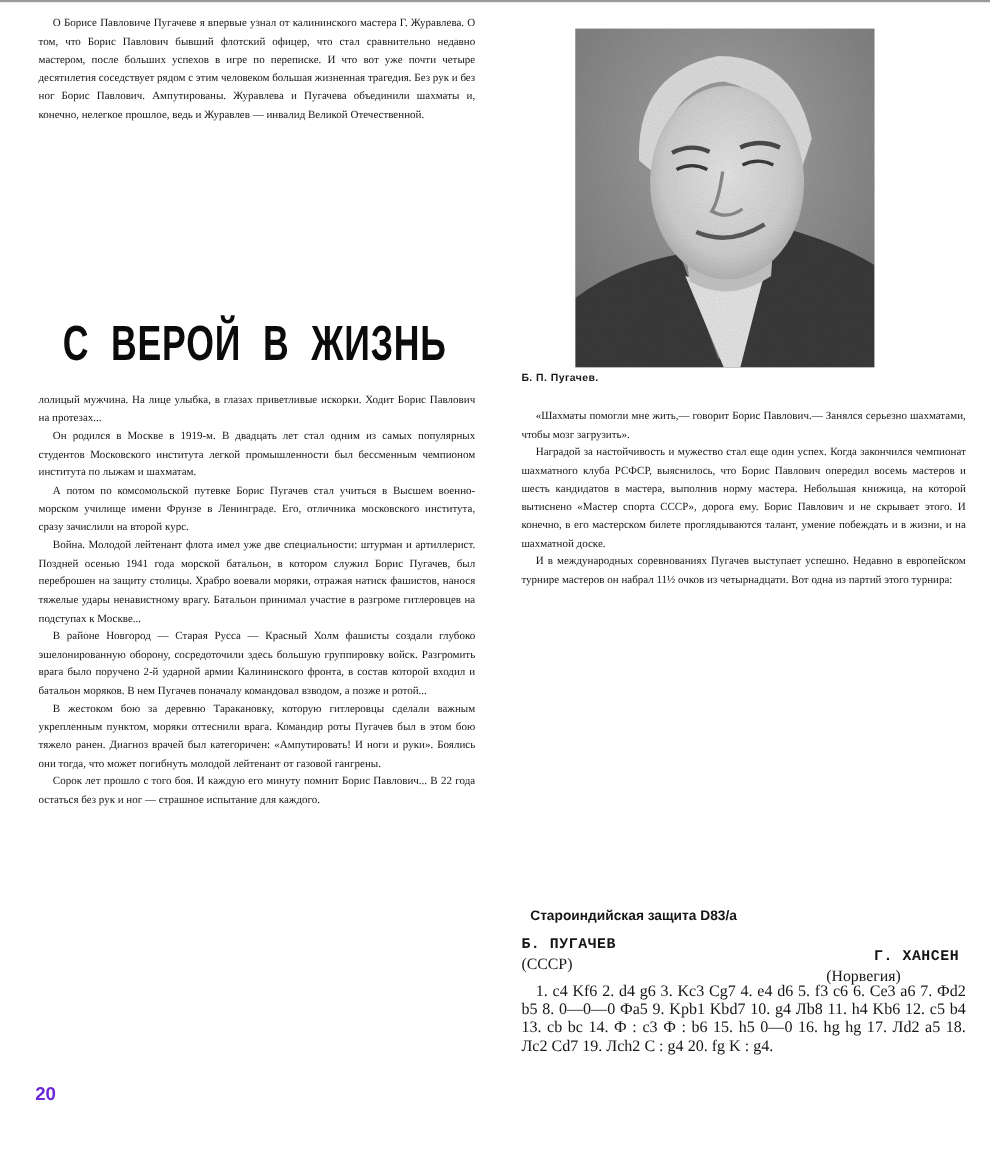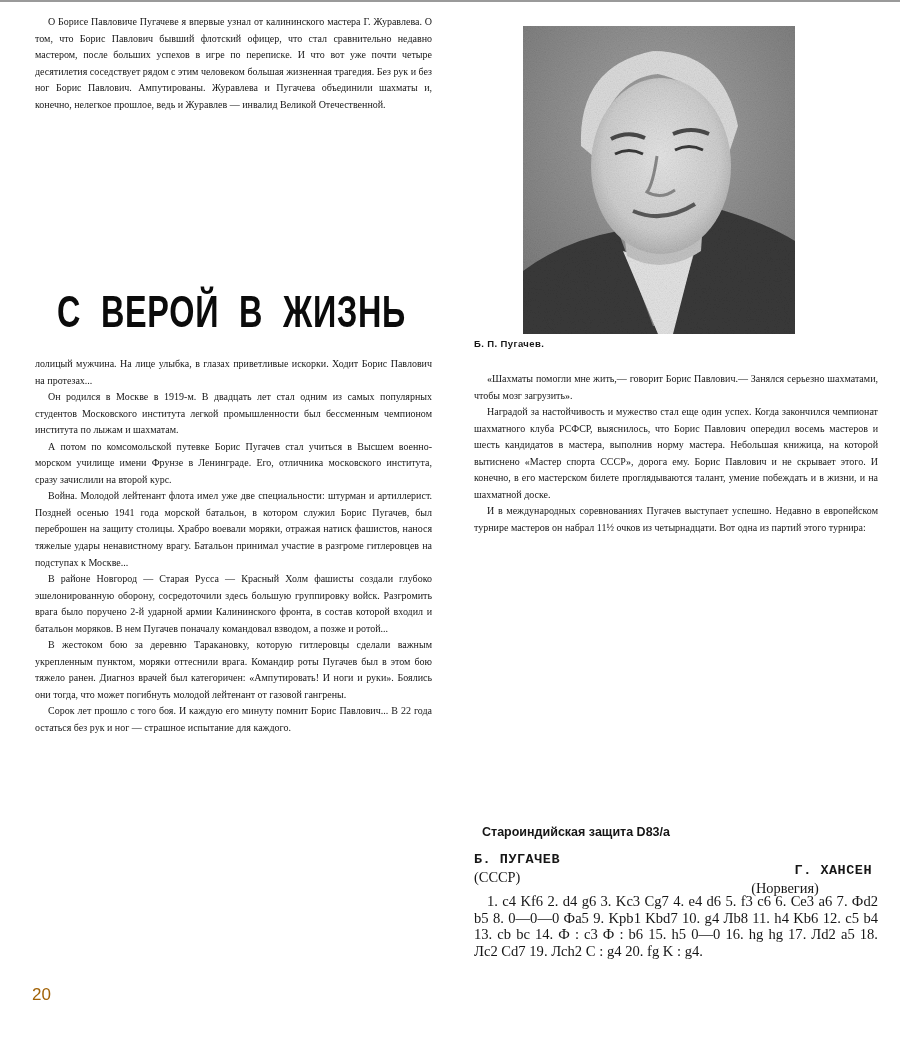--- a/index.html
+++ b/index.html
@@ -16,21 +16,21 @@
   #col-left-bottom { left: 35px; top: 356px; width: 397px; }
   #col-right { left: 474px; top: 371px; width: 404px; }
   .title {
     position: absolute; left: 57px; top: 282px; margin: 0;
     font-family: "Liberation Sans", "DejaVu Sans", sans-serif; font-weight: 700;
     font-size: 45px; letter-spacing: 1px; line-height: 60px; word-spacing: 14px;
     transform: scaleX(0.72); transform-origin: left center; color: #0b0b0b;
   }
   .page-number {
     position: absolute; left: 32px; top: 985px;
-    font-family: "Liberation Sans", "DejaVu Sans", sans-serif; font-weight: 400; font-size: 17px; color: #a16207;
+    font-family: "Liberation Sans", "DejaVu Sans", sans-serif; font-weight: 700; font-size: 17px; color: #6d28d9;
   }
   .photo {
     position: absolute; left: 523px; top: 26px; width: 272px; height: 308px; overflow: hidden;
     background: #8a8a8a;
   }
   .photo svg { display: block; }
   .caption {
     position: absolute; left: 474px; top: 338px; width: 404px; text-align: left;
     font-family: "Liberation Sans", "DejaVu Sans", sans-serif; font-weight: 700; font-size: 9.5px; letter-spacing: 0.4px;
   }

